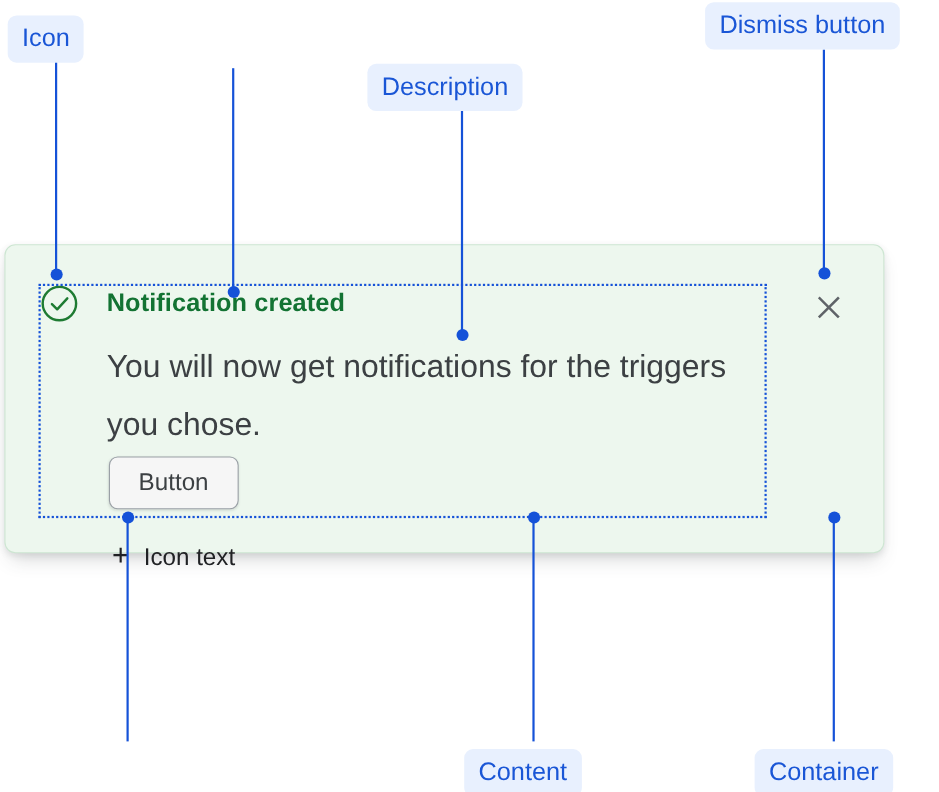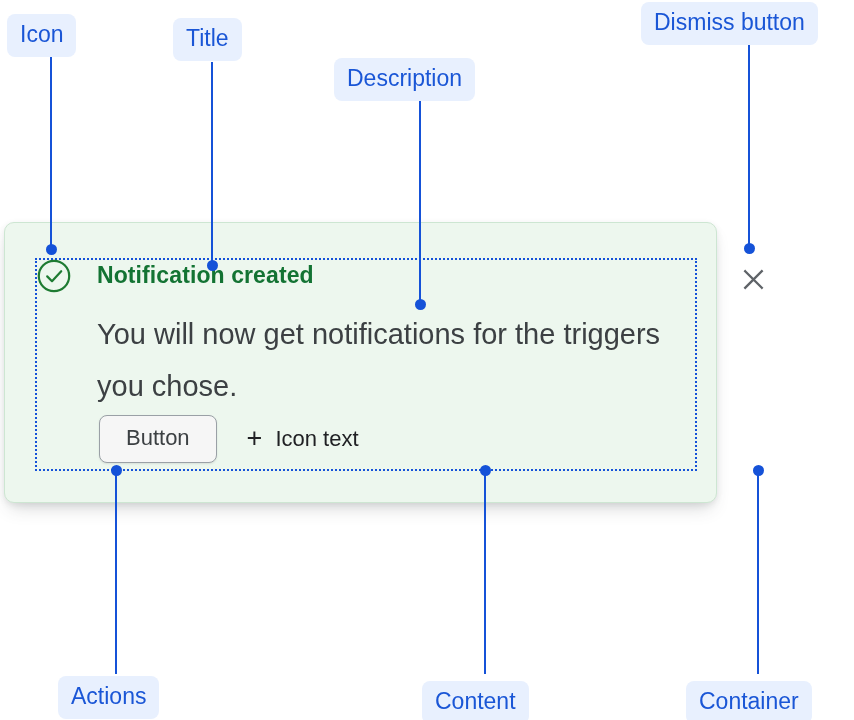--- a/index.html
+++ b/index.html
@@ -42,21 +42,21 @@
     height: 11px;
     border-radius: 50%;
     background: #1552D8;
   }
 
   
   #notification-container {
     position: absolute;
     left: 4px;
     top: 222px;
-    width: 713px;
+    width: 800px;
     height: 281px;
     background: #EDF7EE;
     border: 1px solid #CDE6D2;
     border-radius: 10px;
     box-shadow: 0 10px 18px -6px rgba(60,64,67,0.22),
                 0 2px 6px rgba(60,64,67,0.10);
   }
 
   
   #content-region {
@@ -97,20 +97,21 @@
     line-height: 1.78;
   }
 
   #actions-row {
     position: absolute;
     left: 94px;
     top: 192px;
     display: flex;
     align-items: center;
     gap: 30px;
+    flex-direction: column;
   }
 
   #action-button {
     background: #F6F6F6;
     border: 1.5px solid #9AA0A6;
     border-radius: 8px;
     padding: 11px 26px 13px 26px;
     font-size: 22px;
     color: #3C4043;
     font-family: "Liberation Sans", sans-serif;
@@ -201,25 +202,23 @@
   <div class="leader-dot" style="left:110.5px;top:465px;"></div>
 
   <div class="leader-line" style="left:484px; top:470px; height:204px;"></div>
   <div class="leader-dot" style="left:479.5px;top:465px;"></div>
 
   <div class="leader-line" style="left:757px; top:470px; height:204px;"></div>
   <div class="leader-dot" style="left:752.5px;top:465px;"></div>
 
   <div class="anno-pill" style="left:7px; top:2px;margin-top:12px;">Icon</div>
 
-  <div class="anno-pill" style="left:173px; top:18px;">Title</div>
 
   <div class="anno-pill" style="left:334px; top:58px;text-align:right;">Description</div>
 
   <div class="anno-pill" style="left:641px; top:2px;">Dismiss button</div>
 
-  <div class="anno-pill" style="left:58px; top:676px;">Actions</div>
 
   <div class="anno-pill" style="left:422px; top:681px;">Content</div>
 
   <div class="anno-pill" style="left:686px; top:681px;">Container</div>
 
 </div>
 
 </body></html>

